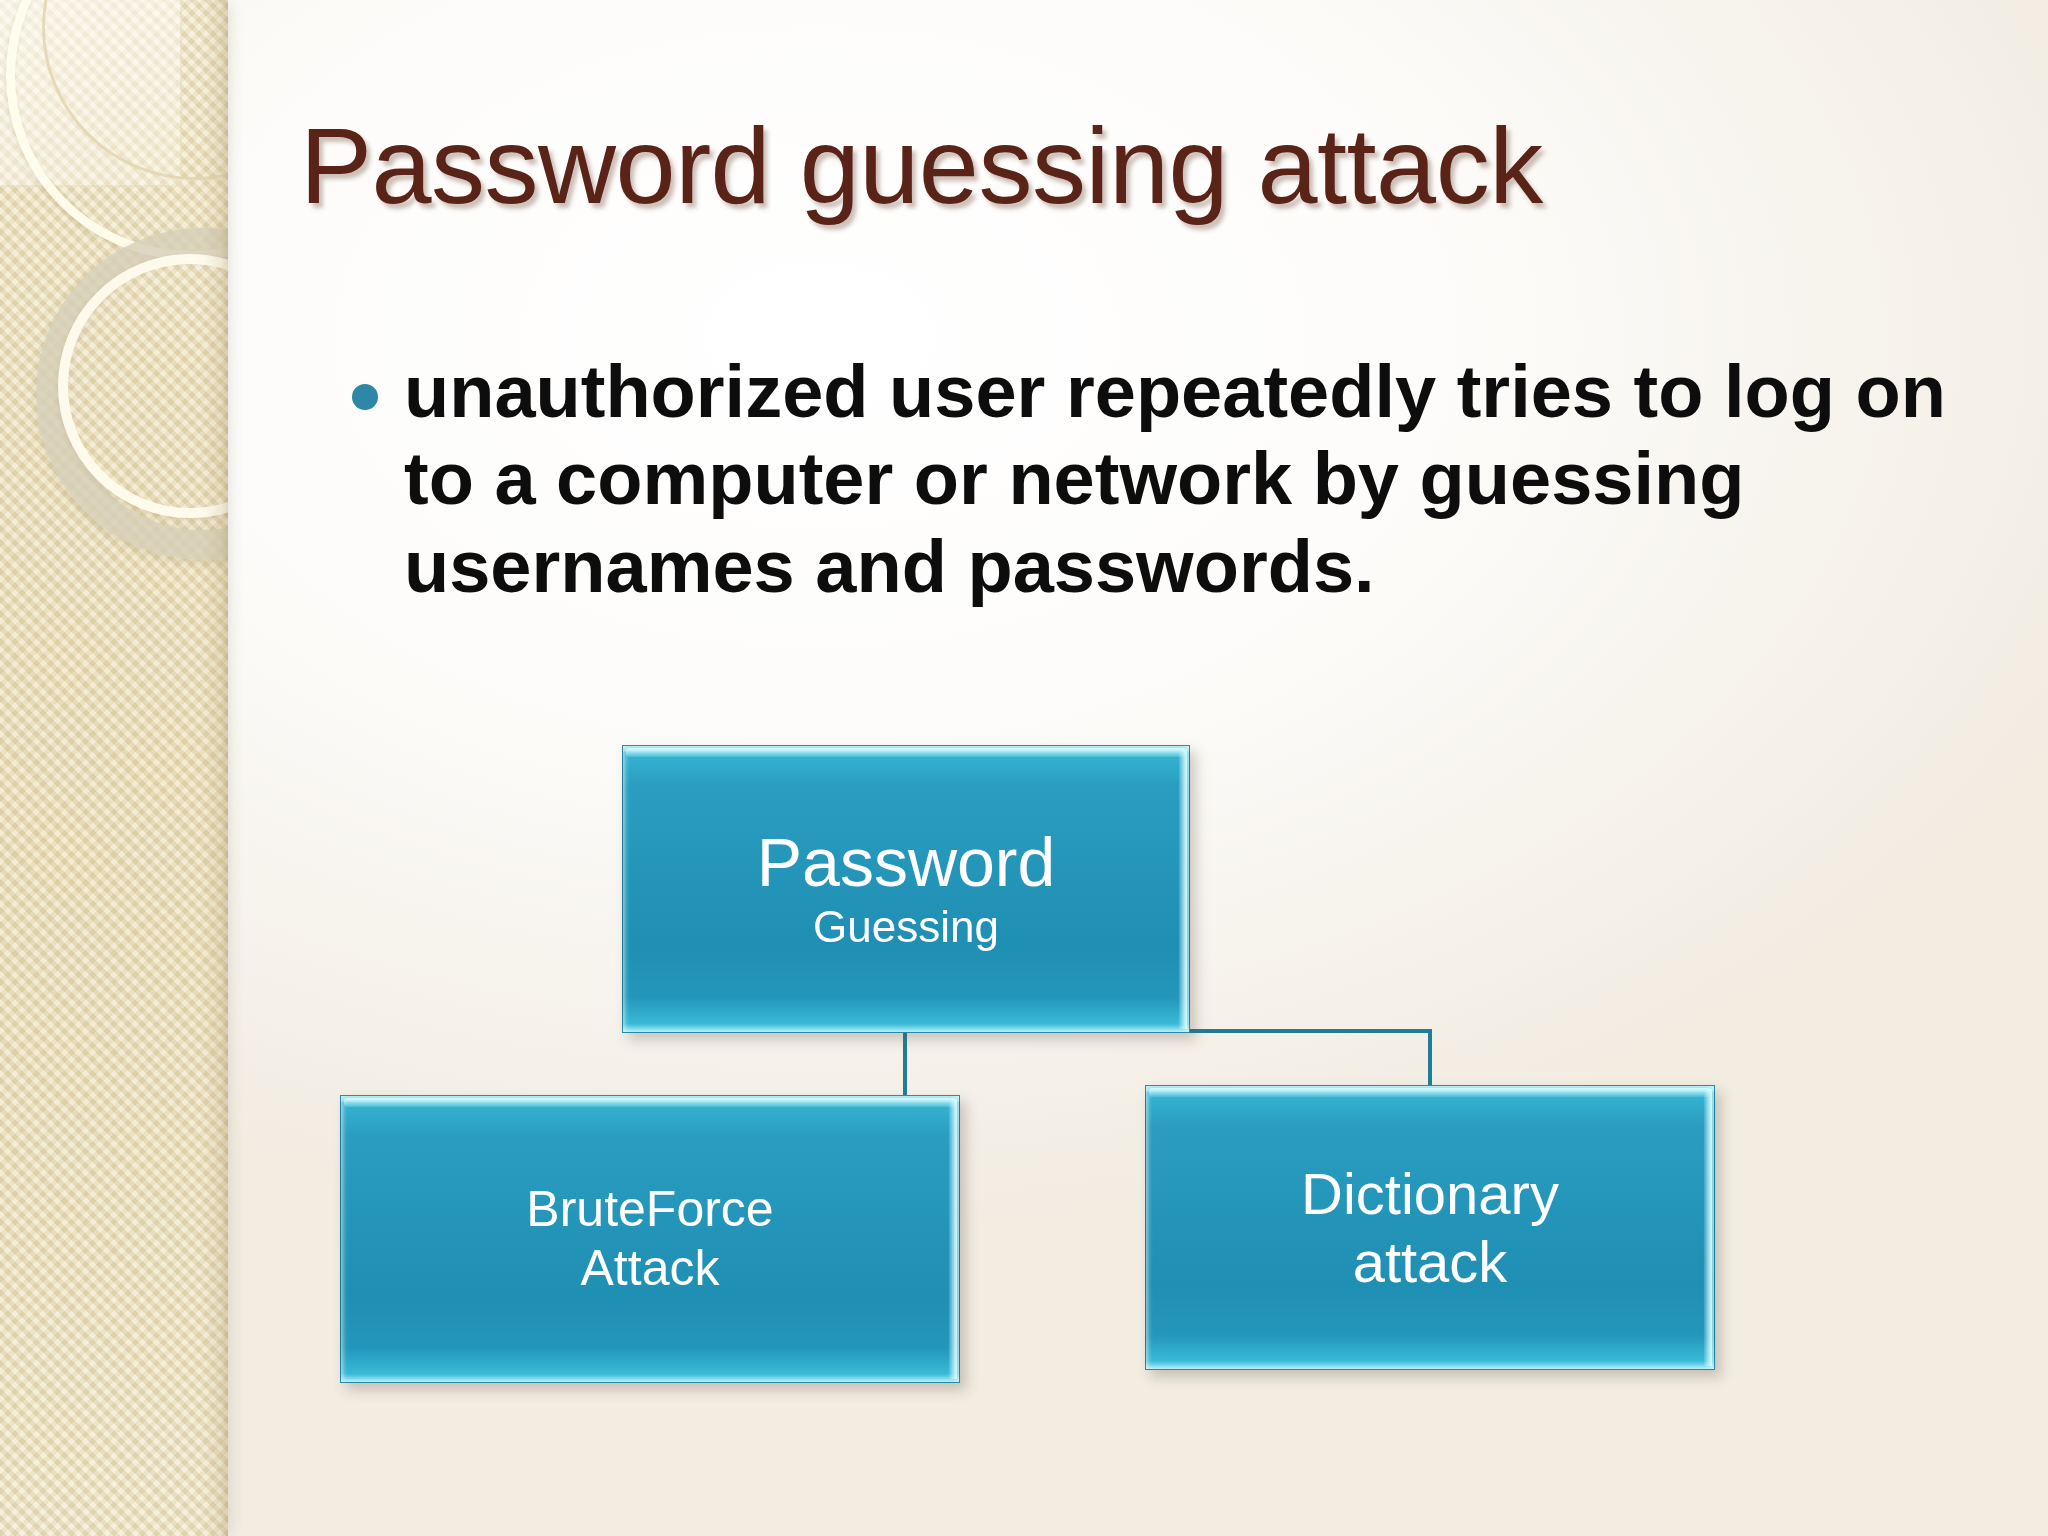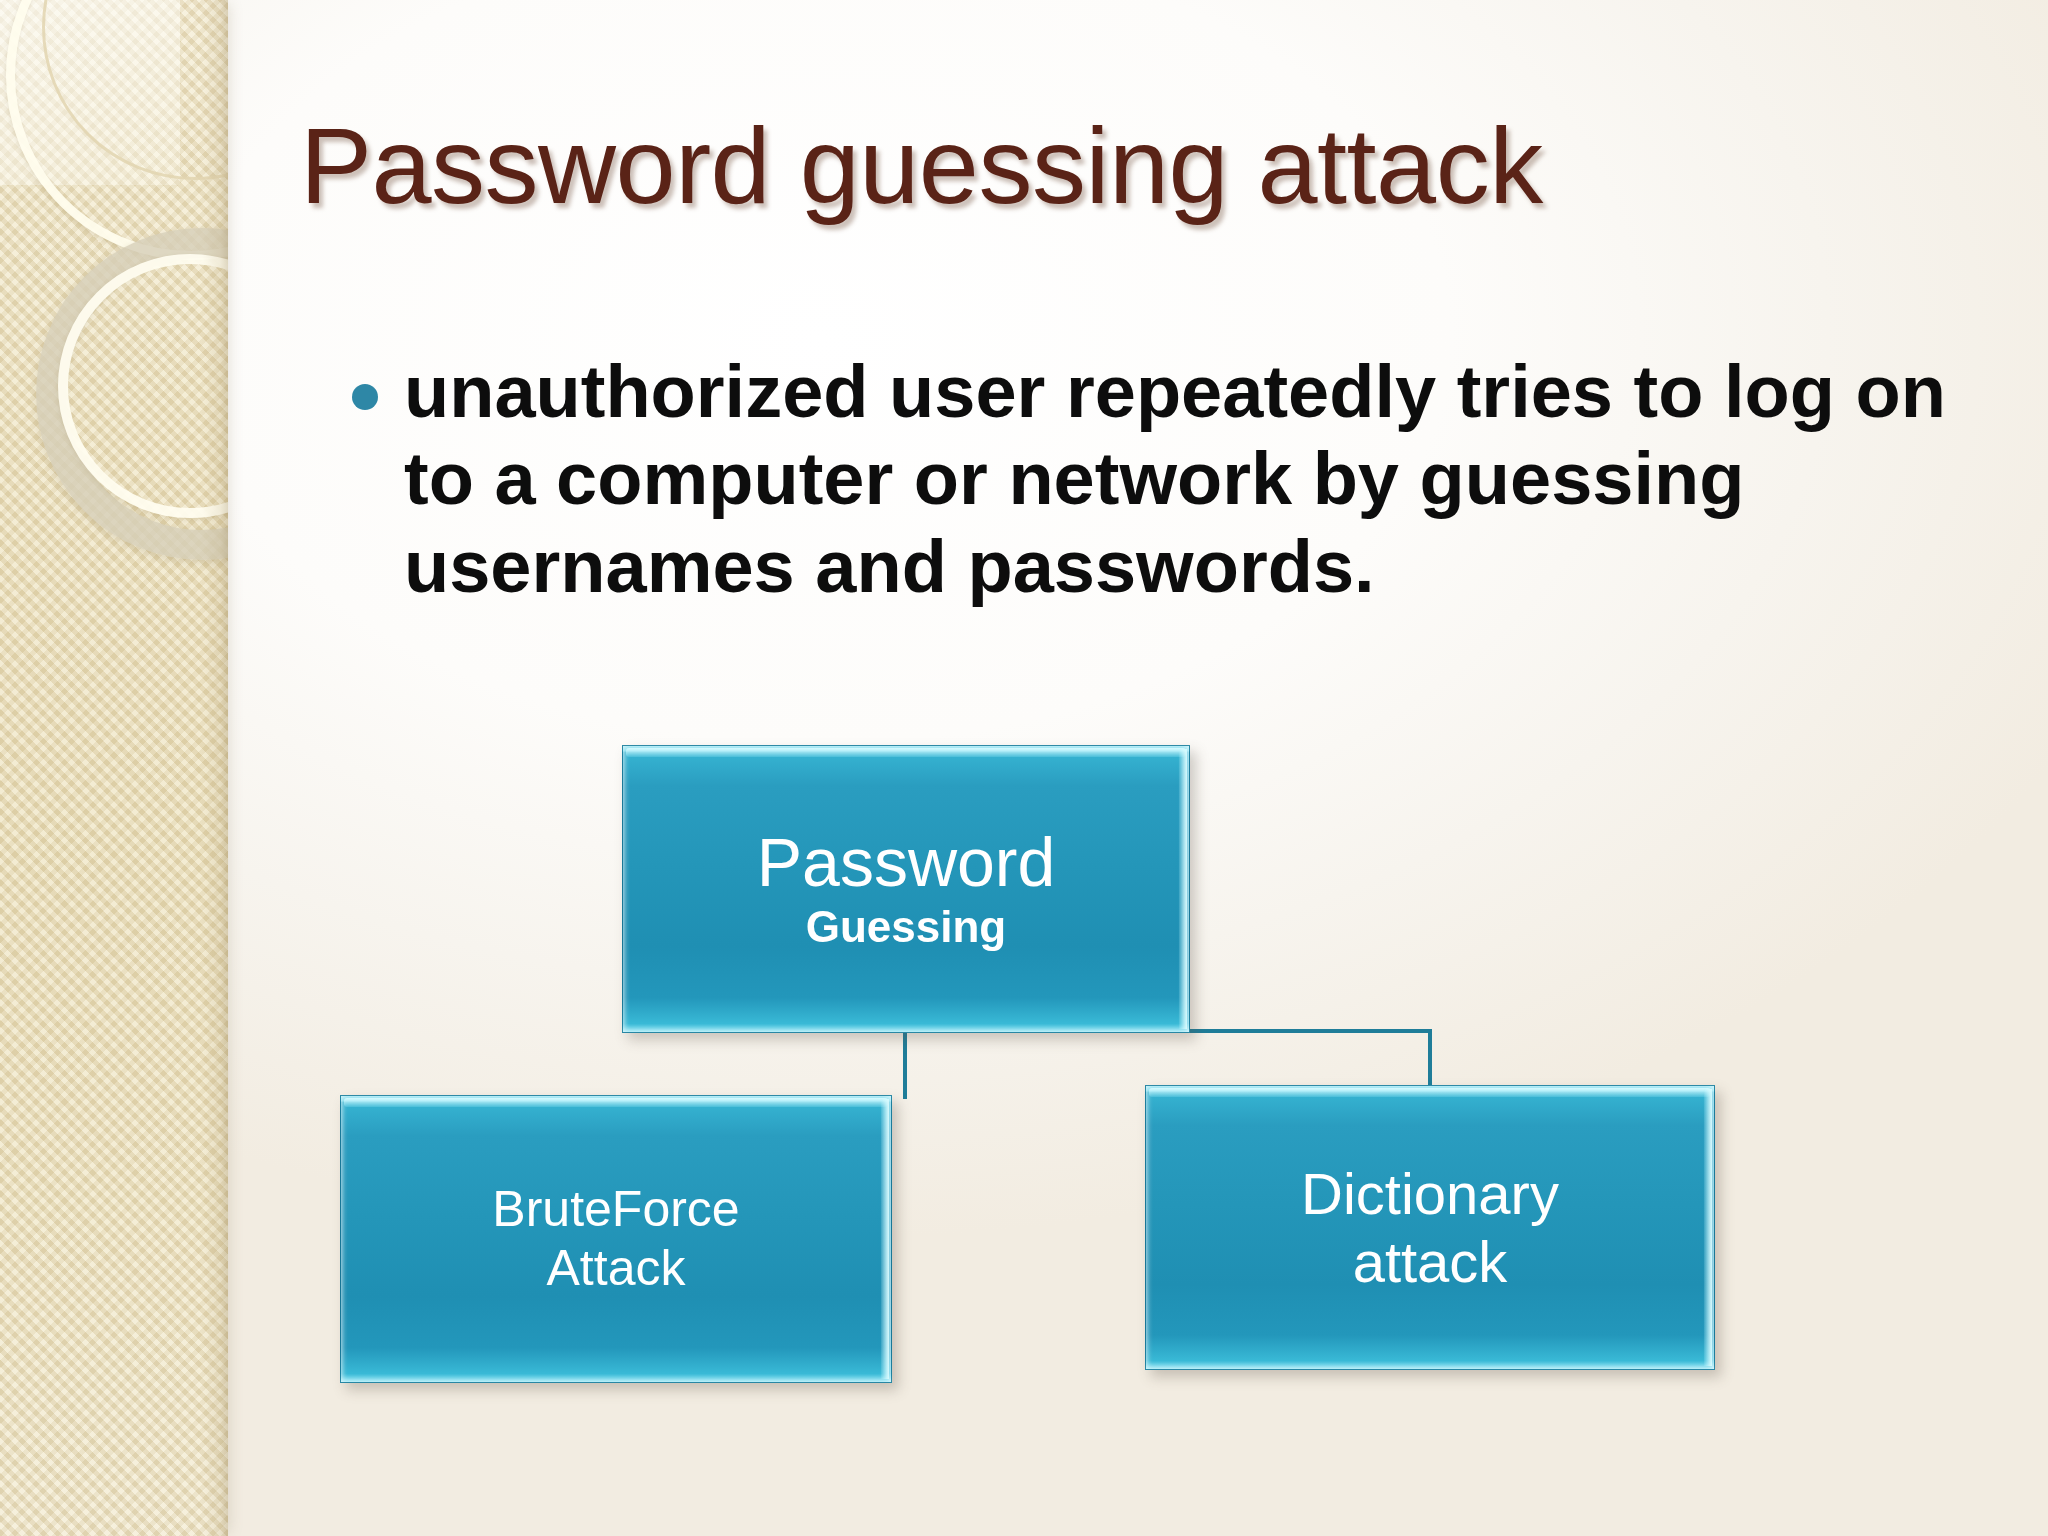--- a/index.html
+++ b/index.html
@@ -249,28 +249,28 @@
   }
   #node-root .node-line1 {
     font-size: 68px;
     line-height: 1.0;
     font-weight: 400;
   }
   #node-root .node-line2 {
     font-size: 44px;
     line-height: 1.05;
     margin-top: 8px;
-    font-weight: 700;
+    font-weight: 400;
   }
 
   
   #node-bruteforce {
     left: 340px;
     top: 1085px;
-    width: 552px;
+    width: 620px;
     height: 288px;
   }
   #node-bruteforce .node-line1,
   #node-bruteforce .node-line2 {
     font-size: 50px;
     line-height: 1.18;
     font-weight: 400;
   }
 
   

